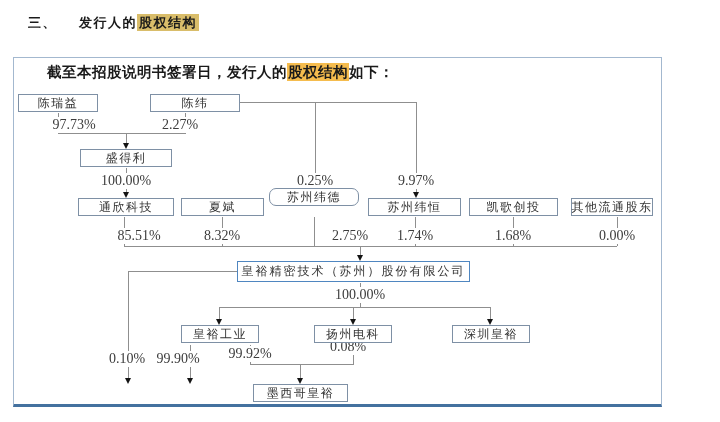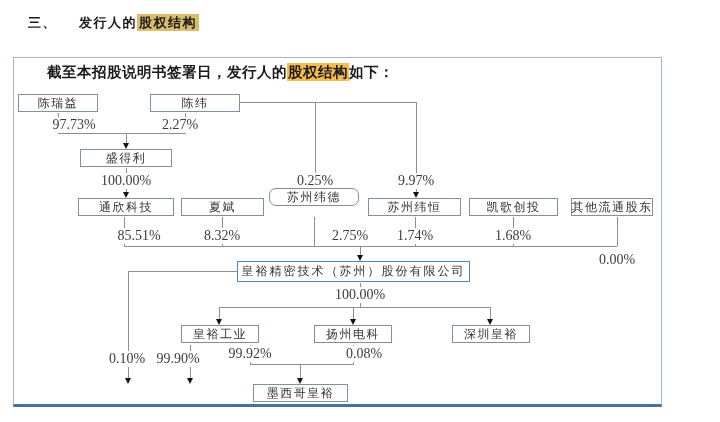--- a/index.html
+++ b/index.html
@@ -87,21 +87,21 @@
   <div class="vl-line" style="left:617px;top:217px;height:29px;"></div>
   <div class="hl-line" style="left:124px;top:246px;width:493px;"></div>
   <div class="vl-line" style="left:360px;top:246px;height:9px;"></div>
   <div class="arr" style="left:360px;top:255px;"></div>
 
   <div class="pct" style="left:139px;top:228px;">85.51%</div>
   <div class="pct" style="left:222px;top:228px;">8.32%</div>
   <div class="pct" style="left:314px;top:228px;margin-left:36px;">2.75%</div>
   <div class="pct" style="left:415px;top:228px;">1.74%</div>
   <div class="pct" style="left:513px;top:228px;">1.68%</div>
-  <div class="pct" style="left:617px;top:228px;margin-top:24px;">0.00%</div>
+  <div class="pct" style="left:617px;top:228px;">0.00%</div>
 
   <div class="box issuer" style="left:237px;top:261px;width:233px;">皇裕精密技术（苏州）股份有限公司</div>
 
   <div class="vl-line" style="left:360px;top:283px;height:24px;"></div>
   <div class="pct" style="left:360px;top:287px;">100.00%</div>
   <div class="hl-line" style="left:219px;top:307px;width:272px;"></div>
   <div class="vl-line" style="left:219px;top:307px;height:12px;"></div>
   <div class="vl-line" style="left:353px;top:307px;height:12px;"></div>
   <div class="vl-line" style="left:490px;top:307px;height:12px;"></div>
   <div class="arr" style="left:219px;top:319px;"></div>
@@ -120,17 +120,17 @@
   <div class="vl-line" style="left:190px;top:345px;height:33px;"></div>
   <div class="arr" style="left:190px;top:378px;"></div>
   <div class="pct" style="left:178px;top:351px;">99.90%</div>
 
   <div class="vl-line" style="left:250px;top:345px;height:19px;"></div>
   <div class="vl-line" style="left:353px;top:345px;height:19px;"></div>
   <div class="hl-line" style="left:250px;top:364px;width:104px;"></div>
   <div class="vl-line" style="left:300px;top:364px;height:14px;"></div>
   <div class="arr" style="left:300px;top:378px;"></div>
   <div class="pct" style="left:250px;top:346px;">99.92%</div>
-  <div class="pct" style="left:348px;top:346px;margin-left:16px;">0.08%</div>
+  <div class="pct" style="left:348px;top:339px;">0.08%</div>
 
   <div class="box" style="left:253px;top:384px;width:95px;">墨西哥皇裕</div>
 
 </div>
 
 </body></html>

